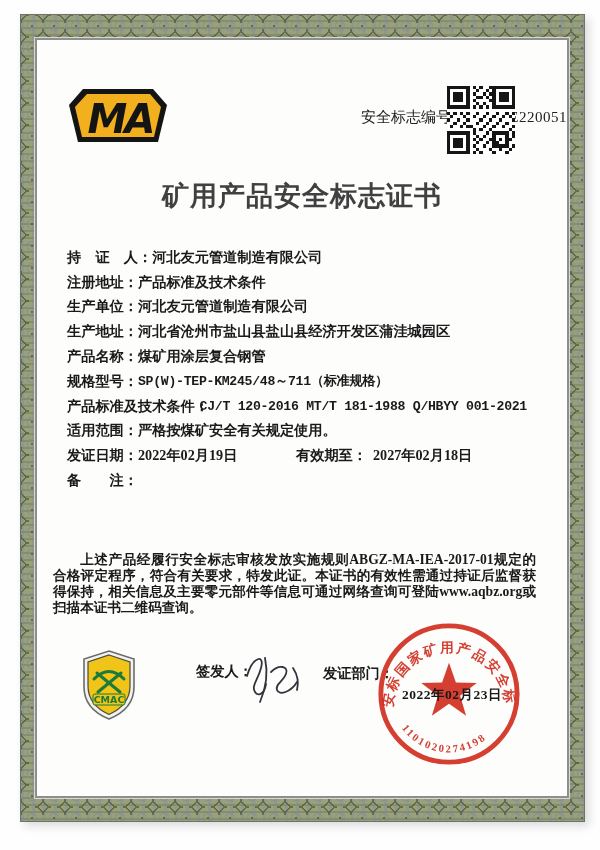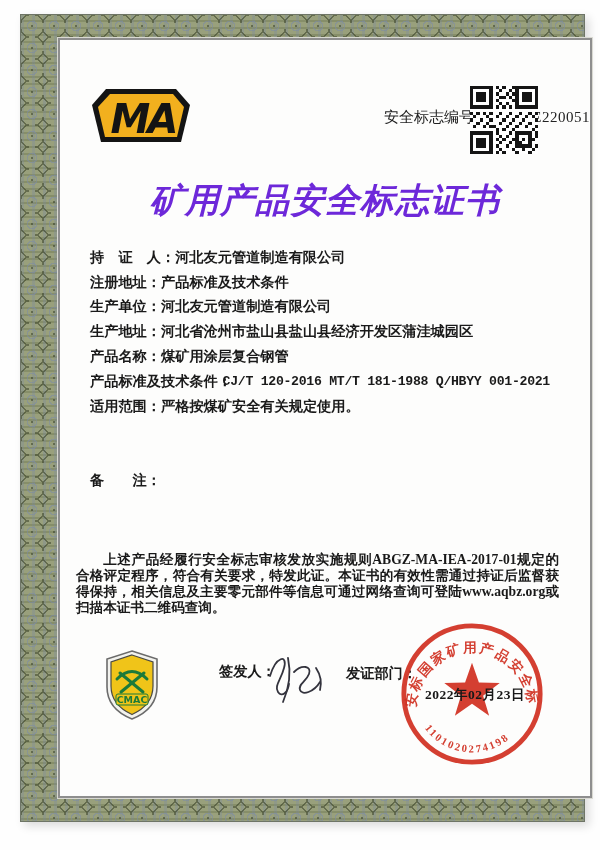--- a/index.html
+++ b/index.html
@@ -9,29 +9,29 @@
   .frame{position:absolute;left:20px;top:14px;width:563px;height:806px;
     background:
       repeating-radial-gradient(circle at 11px 11px, rgba(58,66,40,.55) 0 1.5px, rgba(0,0,0,0) 1.5px 4px,
         rgba(125,140,165,.55) 4px 5.5px, rgba(0,0,0,0) 5.5px 11px),
       repeating-linear-gradient(90deg, rgba(120,135,160,.30) 0 3px, rgba(0,0,0,0) 3px 11px),
       repeating-linear-gradient(0deg, rgba(90,100,60,.30) 0 2px, rgba(0,0,0,0) 2px 7px),
       #99a07c;
     background-size:22px 22px, 22px 22px, 14px 14px, auto;
     border:1px solid #6e7566;
     box-shadow:4px 4px 9px rgba(0,0,0,.14);}
-  .panel{position:absolute;left:37px;top:23px;width:513px;height:756px;
+  .panel{position:absolute;left:14px;top:23px;width:513px;height:756px;
     background:#fdfdfc;border:2px solid #8e8e8e;outline:1px solid #d9d9d2;padding-left:17px;}
   .abs{position:absolute;}
   
   .certno-row{left:0;top:68px;width:100%;display:flex;justify-content:flex-end;align-items:center;
     font-size:15px;color:#222;}
   .certno-row .num{margin-left:24px;letter-spacing:.5px;font-family:"Liberation Serif",serif;}
-  .title{left:0;top:138px;width:100%;text-align:center;font-size:34px;font-weight:bold;
-    color:#6d28d9;letter-spacing:1px;font-style:italic;}
+  .title{left:0;top:138px;width:100%;text-align:center;font-size:27px;font-weight:bold;
+    color:#404040;letter-spacing:1px;}
   
   .fields{left:30px;top:205px;width:460px;}
   .fld{display:flex;align-items:center;height:24.8px;font-size:14.2px;font-weight:bold;color:#1a1a1a;}
   .fld .lb{min-width:71px;white-space:nowrap;}
   .fld .vl{white-space:nowrap;}
   .mono{font-family:"Liberation Mono","DejaVu Sans Mono",monospace;font-size:13.2px;letter-spacing:-.3px;}
   .dates{left:30px;top:402px;width:470px;display:flex;align-items:center;height:26px;
     font-size:14.2px;font-weight:bold;color:#1a1a1a;}
   .dates .vl1{width:158px;}
   .remark{left:30px;top:431px;height:26px;display:flex;align-items:flex-start;
@@ -100,29 +100,39 @@
         </div>
         <div class="fld">
           <span class="lb">生产地址：</span>
           <span class="vl">河北省沧州市盐山县盐山县经济开发区蒲洼城园区</span>
         </div>
         <div class="fld">
           <span class="lb">产品名称：</span>
           <span class="vl">煤矿用涂层复合钢管</span>
         </div>
         <div class="fld">
+          <span class="lb">规格型号：</span>
+          <span class="vl mono">SP(W)-TEP-KM245/48～711（标准规格）</span>
+        </div>
+        <div class="fld">
           <span class="lb">产品标准及技术条件：</span>
           <span class="vl mono" style="margin-left:30px">CJ/T 120-2016 MT/T 181-1988 Q/HBYY 001-2021</span>
         </div>
         <div class="fld">
           <span class="lb">适用范围：</span>
           <span class="vl">严格按煤矿安全有关规定使用。</span>
         </div>
       </div>
 
+      <div class="abs dates">
+        <span class="lb" style="min-width:71px">发证日期：</span>
+        <span class="vl1">2022年02月19日</span>
+        <span>有效期至：</span>
+        <span style="margin-left:6px">2027年02月18日</span>
+      </div>
       <div class="abs remark">
         <span>备　　注：</span>
       </div>
 
       <p class="abs statement">上述产品经履行安全标志审核发放实施规则ABGZ-MA-IEA-2017-01规定的合格评定程序，符合有关要求，特发此证。本证书的有效性需通过持证后监督获得保持，相关信息及主要零元部件等信息可通过网络查询可登陆www.aqbz.org或扫描本证书二维码查询。</p>
 
       <div class="abs cmac">
         <svg width="58" height="72" viewBox="0 0 58 72">
           <path d="M29 2 L54 10 V38 C54 54 44 64 29 70 C14 64 4 54 4 38 V10 Z" fill="#f2f2ee" stroke="#6b6b6b" stroke-width="1.6"></path>
           <path d="M29 6 L50 13 V37 C50 51 41 60 29 65.5 C17 60 8 51 8 37 V13 Z" fill="#f0c419" stroke="#4a4a42" stroke-width="1.2"></path>

